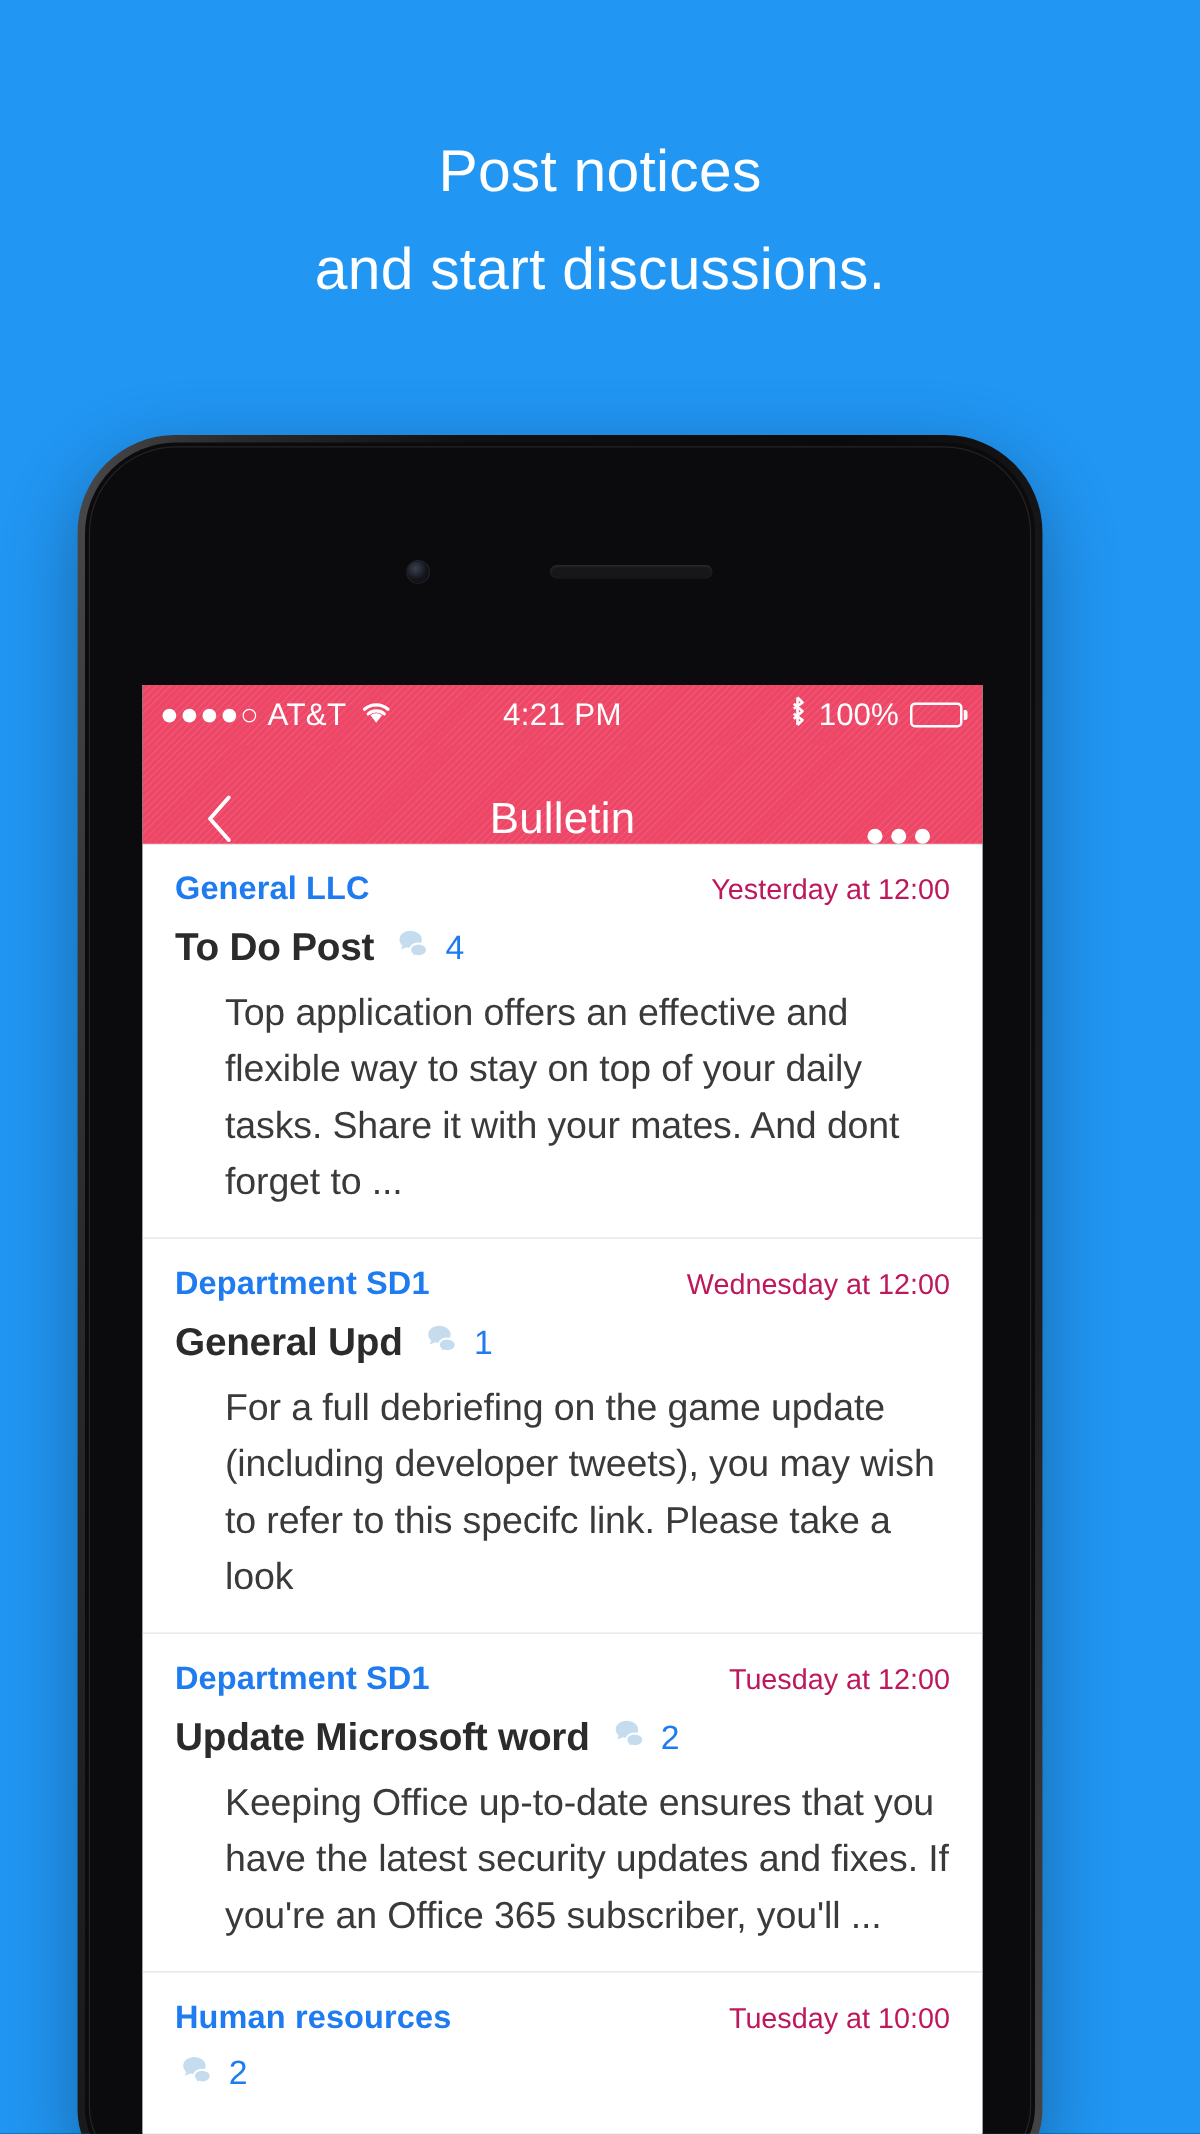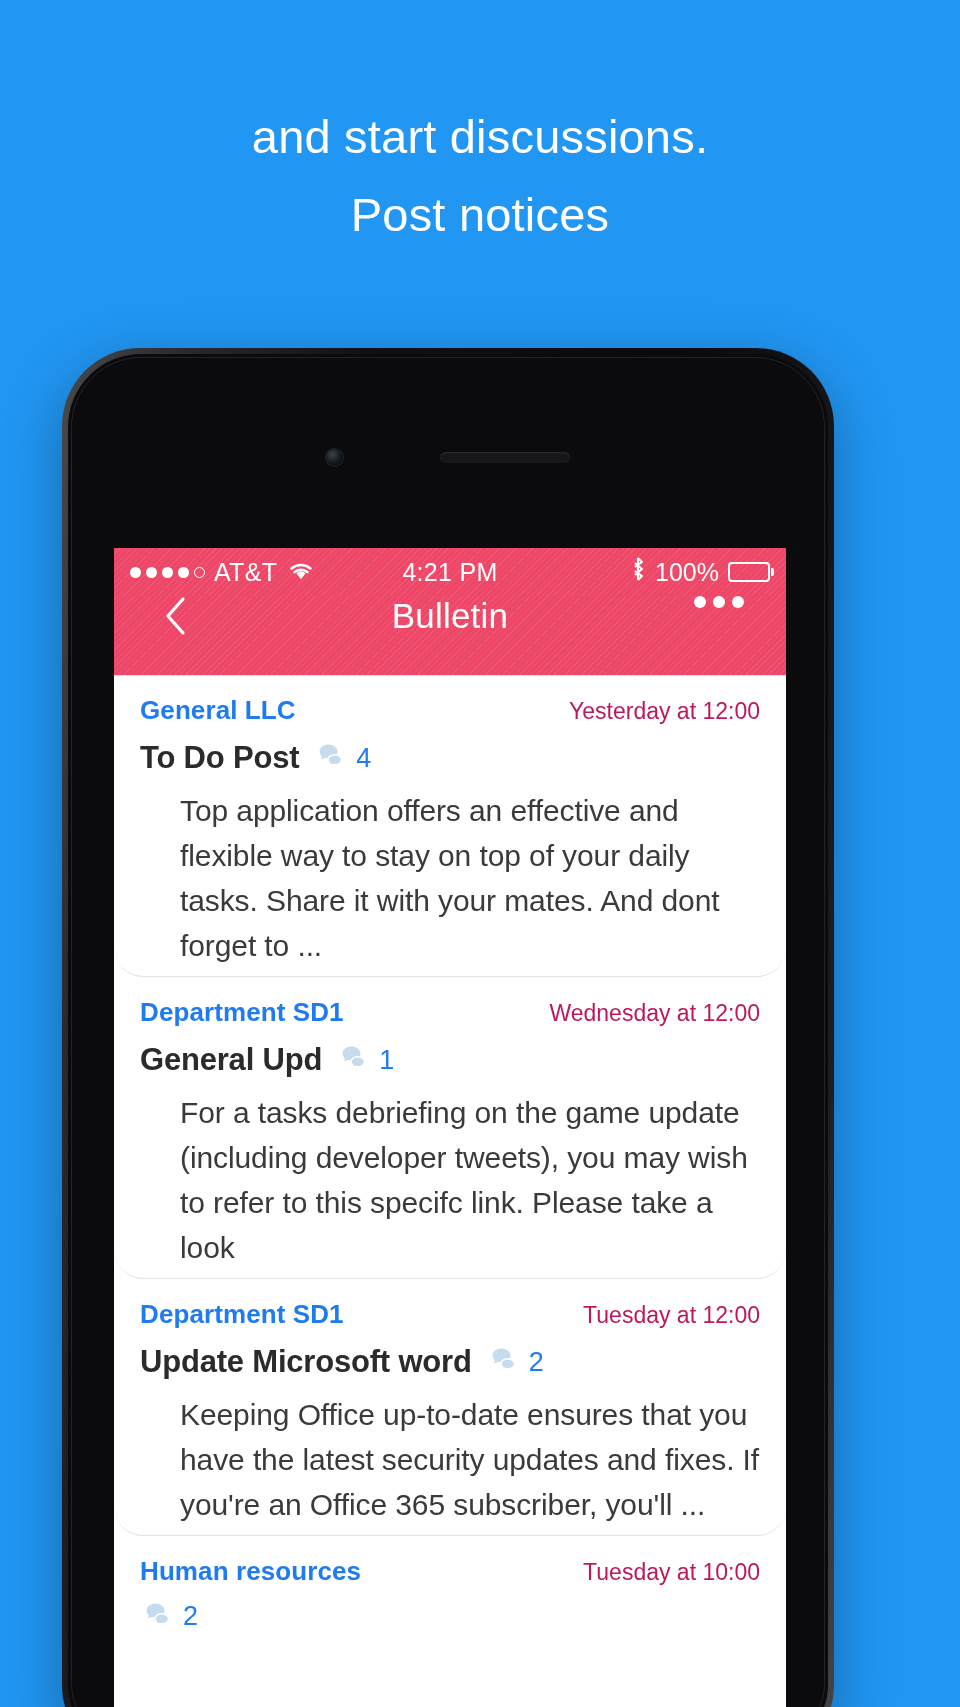--- a/index.html
+++ b/index.html
@@ -155,21 +155,21 @@
     position: relative;
     height: 79px;
     background-color: #ee4666;
     background-image: repeating-linear-gradient(
         -45deg,
         rgba(255,255,255,0.085) 0px,
         rgba(255,255,255,0.085) 1px,
         rgba(0,0,0,0.0) 1px,
         rgba(0,0,0,0.0) 4px);
     display: flex;
-    align-items: flex-start;
+    align-items: flex-end;
     padding: 0 42px;
     box-shadow: 0 1px 0 rgba(0,0,0,0.10);
   }
   .nav-back {
     width: 40px; height: 40px;
     display: flex; align-items: center; justify-content: center;
     cursor: pointer;
   }
   .nav-title {
     position: absolute;
@@ -195,23 +195,22 @@
     display: block;
   }
 
   
   .feed {
     background: #ffffff;
     height: calc(100% - 127px);
     overflow: hidden;
   }
   .post {
-    padding: 20px 26px 8px 26px;
+    padding: 20px 26px 22px 26px;
     border-bottom: 1px solid #e3e3e3;
-    border-radius: 29px;
   }
   .post:last-child { border-bottom: none; }
   .post-head {
     display: flex;
     align-items: baseline;
     justify-content: space-between;
     margin-bottom: 14px;
   }
   .post-group {
     color: #1f7bf0;
@@ -251,22 +250,22 @@
     font-size: 30px;
     line-height: 45px;
     letter-spacing: -0.1px;
     margin-left: 40px;
   }
 </style>
 </head>
 <body>
 
 <div class="headline">
+  <span class="line">Post notices</span>
   <span class="line">and start discussions.</span>
-  <span class="line">Post notices</span>
 </div>
 
 <div class="phone">
   <div class="phone-inner">
     <div class="bezel-highlight"></div>
 
     <div class="earpiece"></div>
     <div class="camera"></div>
 
     <div class="screen">
@@ -349,21 +348,21 @@
           <div class="post-titlerow">
             <span class="post-title">General Upd</span>
             <span class="comment-wrap">
               <svg width="34" height="28" viewBox="0 0 34 28">
                 <path d="M24.5 7.5c0 3.8-3.8 6.9-8.6 6.9-1.3 0-2.5-.2-3.6-.6l-4.6 1.8 1.3-3.1c-1.5-1.3-2.4-3-2.4-4.9C6.6 3.7 10.5.6 15.3.6S24.5 3.7 24.5 7.5z" fill="#c5dcef"></path>
                 <path d="M28.6 15.8c0 2.8-2.9 5.1-6.5 5.1-1 0-1.9-.2-2.7-.5l-3.5 1.4 1-2.3c-1.1-.9-1.8-2.2-1.8-3.7 0-2.8 2.9-5.1 6.5-5.1s7 2.3 7 5.1z" fill="#c5dcef" stroke="#ffffff" stroke-width="1.6"></path>
               </svg>
               <span class="comment-count">1</span>
             </span>
           </div>
-          <div class="post-body">For a tasks debriefing on the game update (including developer tweets), you may wish to refer to this specifc link. Please take a look</div>
+          <div class="post-body">For a full debriefing on the game update (including developer tweets), you may wish to refer to this specifc link. Please take a look</div>
         </div>
 
         <div class="post">
           <div class="post-head">
             <span class="post-group">Department SD1</span>
             <span class="post-time">Tuesday at 12:00</span>
           </div>
           <div class="post-titlerow">
             <span class="post-title">Update Microsoft word</span>
             <span class="comment-wrap">

